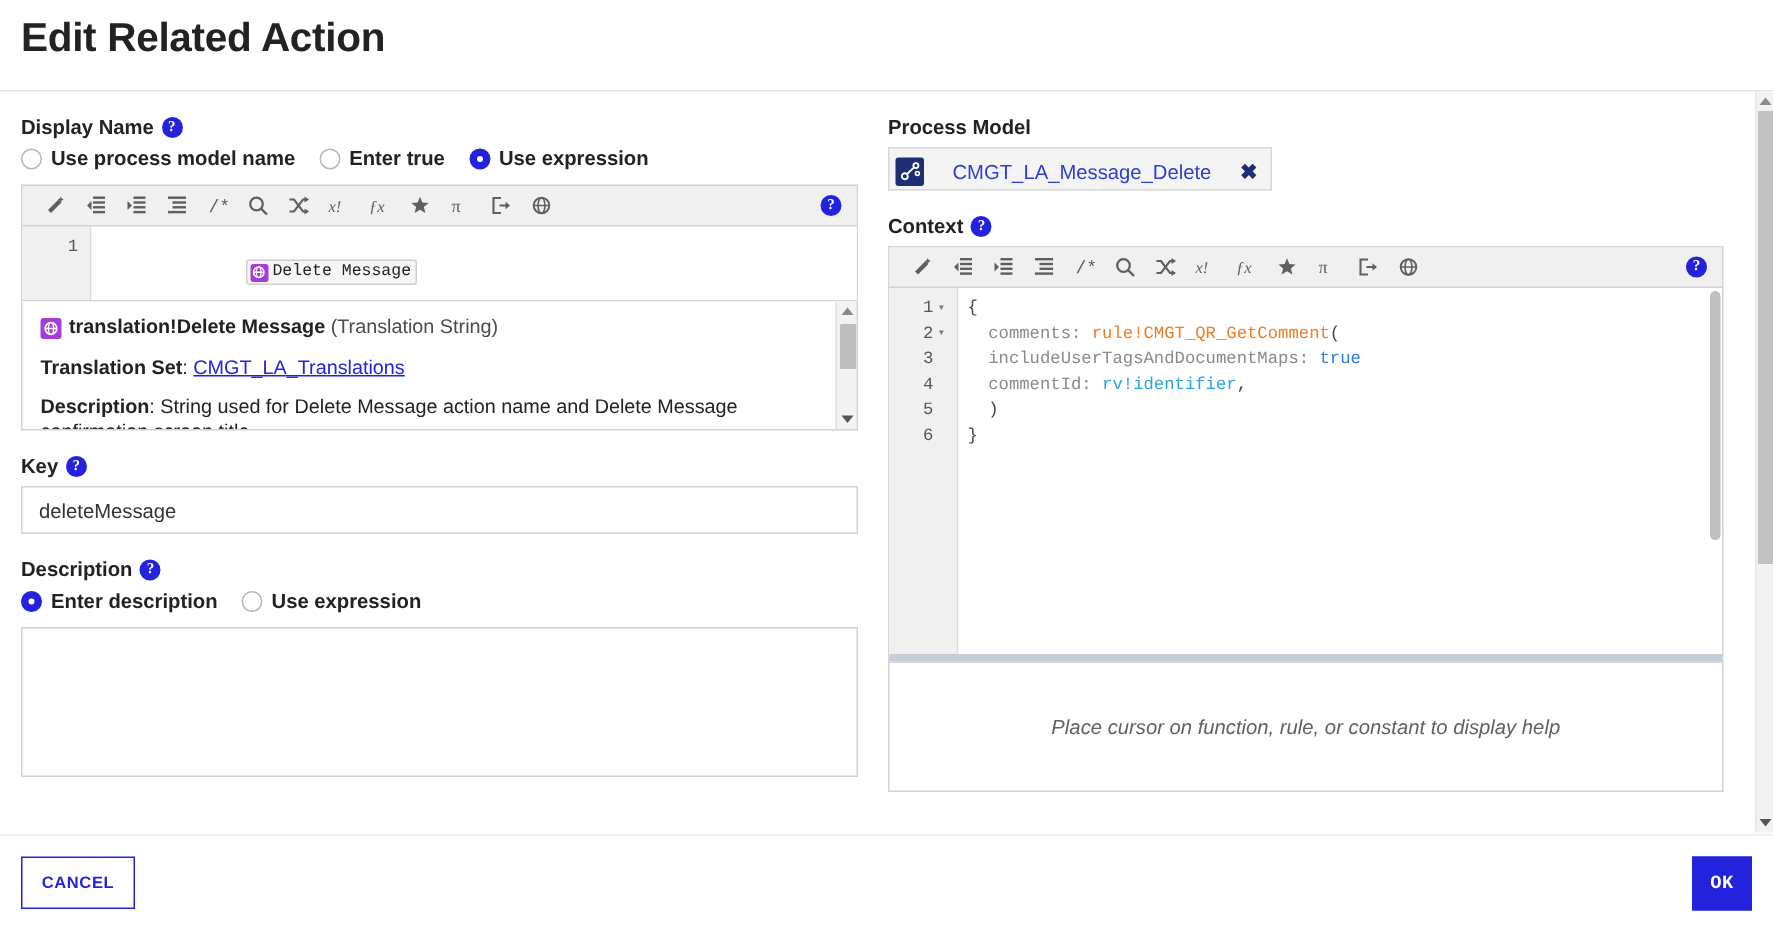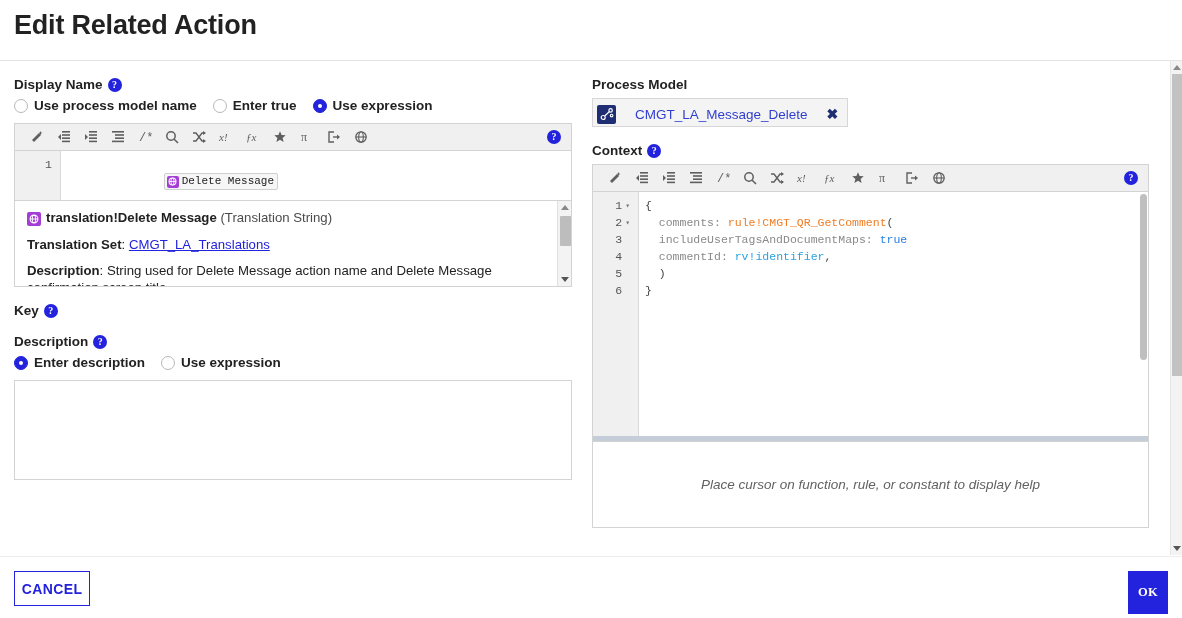--- a/index.html
+++ b/index.html
@@ -191,29 +191,29 @@
 
   
   .footer {
     position: absolute; left: 0; bottom: 0; width: 1182px; height: 62px;
     background: #fff; border-top: 1px solid #ececec;
   }
   .btn-cancel {
     position: absolute; left: 14px; top: 14px;
     width: 76px; height: 35px;
     border: 1px solid #2322dc; background: #fff; color: #2322dc;
-    font-size: 14px; font-weight: bold; letter-spacing: 0.4px;
+    font-size: 11px; font-weight: bold; letter-spacing: 0.4px;
     cursor: pointer; font-family: "Liberation Sans", sans-serif;
   }
   .btn-ok {
     position: absolute; right: 14px; top: 14px;
-    width: 40px; height: 43px;
+    width: 40px; height: 36px;
     border: 1px solid #2322dc; background: #2322dc; color: #fff;
     font-size: 12.5px; font-weight: bold; letter-spacing: 0.4px;
-    cursor: pointer; font-family: Liberation Serif, serif;
+    cursor: pointer; font-family: Liberation Mono, monospace;
   }
 
   
   .page-sb {
     position: absolute; right: 0; top: 61px; width: 12px; height: 494px;
     background: #f3f3f3; border-left: 1px solid #e6e6e6;
   }
   .page-sb .thumb { position: absolute; left: 1px; top: 13px; width: 10px; height: 302px; background: #c2c2c2; }
   .page-sb .arrow { position: absolute; left: 2px; width: 0; height: 0; }
   .page-sb .up   { top: 4px; border-left: 4px solid transparent; border-right: 4px solid transparent; border-bottom: 5px solid #8a8a8a; }
@@ -386,20 +386,21 @@
           <div class="thumb"></div>
           <div class="arrow down"></div>
         </div>
       </div>
 
       <div class="section-gap">
         <div class="field-label">
           <span>Key</span>
           <span class="help-icon">?</span>
         </div>
+        <input class="text-input" value="deleteMessage" style="">
       </div>
 
       <div class="section-gap">
         <div class="field-label">
           <span>Description</span>
           <span class="help-icon">?</span>
         </div>
         <div class="radio-row">
           <label class="radio-opt">
             <span class="radio-circle checked"></span>

